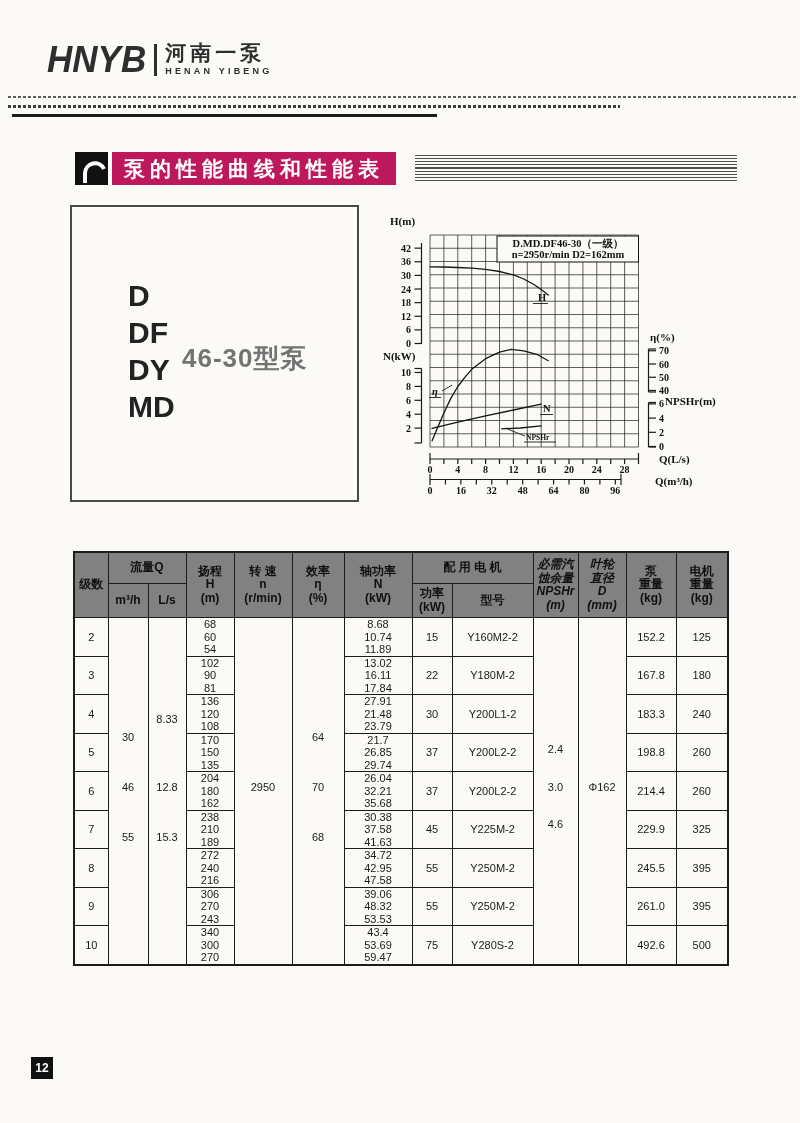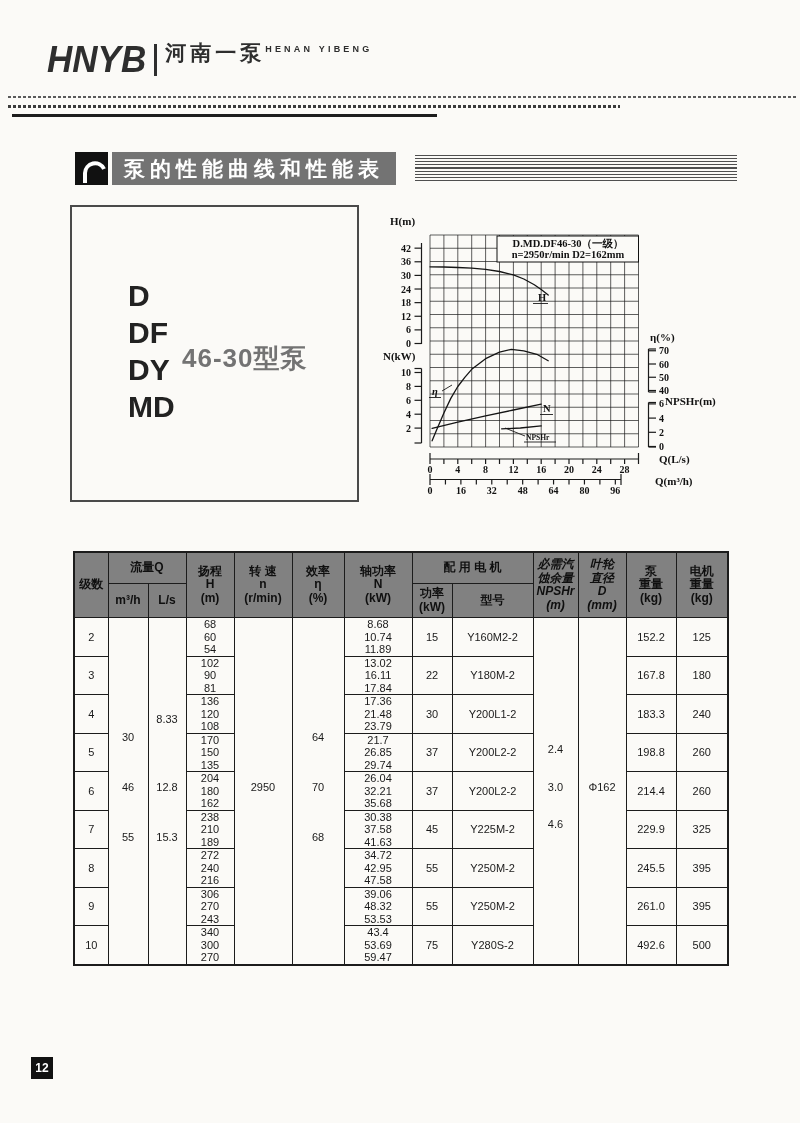--- a/index.html
+++ b/index.html
@@ -2,33 +2,33 @@
 <html><head>
 <meta charset="utf-8">
 <style>
   html,body{margin:0;padding:0;background:#e8e6e2;}
   .page{position:relative;width:800px;height:1123px;background:#fbfaf7;overflow:hidden;
         font-family:"Liberation Sans","DejaVu Sans",sans-serif;color:#1a1a1a;}
   
   .logo{position:absolute;left:35px;top:42px;display:flex;align-items:stretch;color:#2e2e2e;margin-left:12px;}
   .logo-abbr{font-size:35px;font-weight:bold;font-style:italic;letter-spacing:0px;line-height:34px;transform:scaleY(1.05);}
   .logo-sep{width:3px;background:#2e2e2e;margin:2px 8px 0 8px;}
-  .logo-right{display:flex;flex-direction:row;justify-content:flex-start;}
+  .logo-right{display:flex;flex-direction:column;justify-content:flex-start;}
   .logo-cn{font-size:21px;font-weight:bold;letter-spacing:4px;line-height:22px;}
   .logo-en{font-size:9px;font-weight:bold;letter-spacing:3.2px;margin-top:2px;}
   
   .rule{position:absolute;}
   .rule-a{left:8px;top:96px;width:788px;height:2px;
           background:repeating-linear-gradient(90deg,#5a5a5a 0 3px,transparent 3px 5px);}
   .rule-b{left:8px;top:105px;width:612px;height:2.6px;
           background:repeating-linear-gradient(90deg,#3c3c3c 0 3px,transparent 3px 5px);}
   .rule-c{left:12px;top:114px;width:425px;height:2.6px;background:#1d1d1d;}
   
   .ban-icon{position:absolute;left:75px;top:152px;width:33px;height:33px;background:#111;}
-  .ban-bar{position:absolute;left:112px;top:152px;width:284px;height:33px;background:#737373;
+  .ban-bar{position:absolute;left:112px;top:152px;width:284px;height:33px;background:#be185d;
            color:#fff;font-size:21px;font-weight:bold;letter-spacing:5px;
            display:flex;align-items:center;justify-content:center;}
   .ban-stripes{position:absolute;left:415px;top:155px;width:322px;height:27px;
            background:repeating-linear-gradient(to bottom,#4f4f4f 0 1.1px,transparent 1.1px 3.1px);}
   
   .model-box{position:absolute;left:70px;top:205px;width:285px;height:293px;
              border:2px solid #4a4a4a;background:transparent;}
   .model-series{position:absolute;left:56px;top:74px;display:flex;flex-direction:column;gap:7px;
                 font-size:30px;font-weight:bold;line-height:30px;color:#222;}
   .model-name{position:absolute;left:110px;top:134px;font-size:26px;font-weight:bold;color:#737373;letter-spacing:1px;}
@@ -383,21 +383,21 @@
         <td>180</td>
       </tr>
       <tr class="stage-row">
         <td>4</td>
         <td class="val3">
             <div>136</div>
             <div>120</div>
             <div>108</div>
           </td>
         <td class="val3">
-            <div>17.36</div>
+            <div>27.91</div>
             <div>21.48</div>
             <div>23.79</div>
           </td>
         <td>30</td>
         <td>Y200L1-2</td>
         <td>183.3</td>
         <td>240</td>
       </tr>
       <tr class="stage-row">
         <td>5</td>

